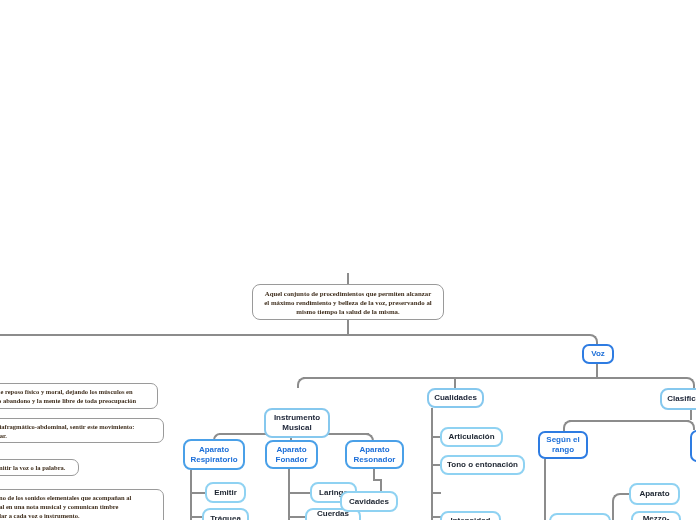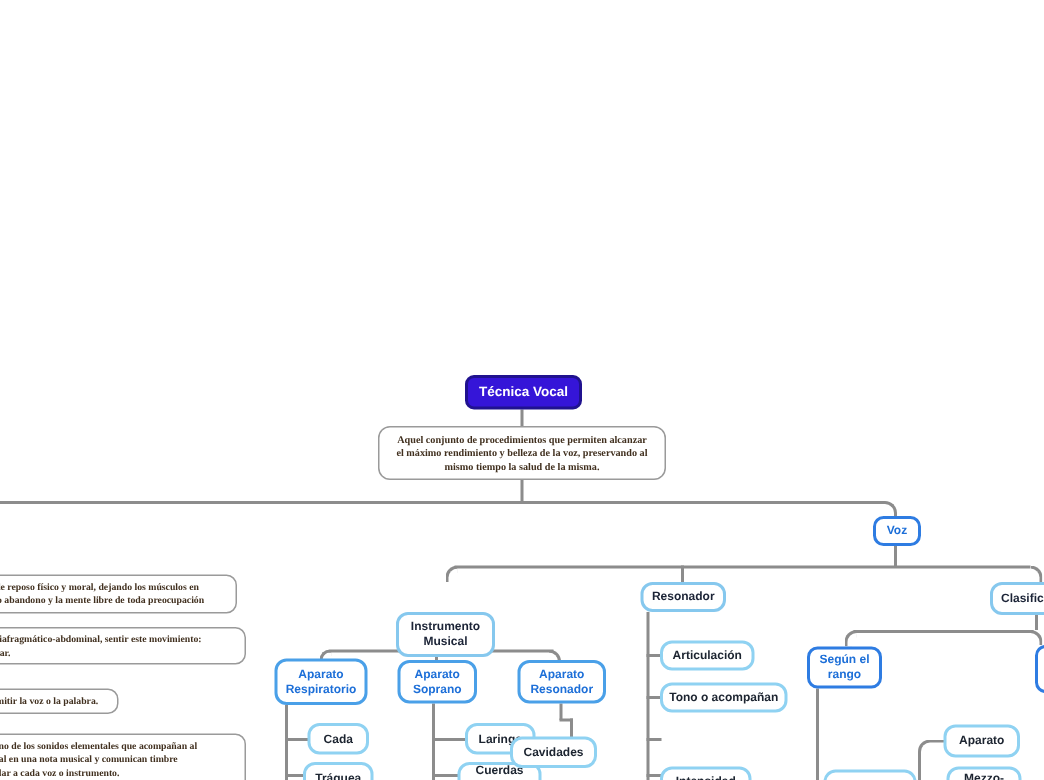--- a/index.html
+++ b/index.html
@@ -60,60 +60,57 @@
   <div class="h-line" style="left:431px;top:464px;width:10px;"></div>
   <div class="h-line" style="left:431px;top:492px;width:10px;"></div>
   <div class="h-line" style="left:431px;top:516px;width:10px;"></div>
   <div class="v-line" style="left:690px;top:410px;height:10px;"></div>
   <div class="h-line" style="left:569px;top:420px;width:120px;"></div>
   <div class="corner c-tl" style="left:563px;top:420px;width:8px;height:11px;"></div>
   <div class="corner c-tr" style="left:687px;top:420px;width:8px;height:10px;"></div>
   <div class="v-line" style="left:544px;top:459px;height:61px;"></div>
   <div class="corner c-tl" style="left:612px;top:493px;width:18px;height:27px;"></div>
 
-  <div class="node root-node" style="left:310px;top:250px;width:78px;height:23px;">
-    <span>Técnica Vocal</span>
-  </div>
 
   <div class="desc" style="left:252px;top:284px;width:192px;height:36px;">
     <div class="ln">Aquel conjunto de procedimientos que permiten alcanzar</div>
     <div class="ln">el máximo rendimiento y belleza de la voz, preservando al</div>
     <div class="ln">mismo tiempo la salud de la misma.</div>
   </div>
 
   <div class="node blue-node" style="left:582px;top:344px;width:32px;height:20px;text-align:right;">
     <span>Voz</span>
   </div>
 
   <div class="node section-node" style="left:264px;top:408px;width:66px;height:30px;">
     <span>Instrumento Musical</span>
   </div>
 
   <div class="node section-node" style="left:427px;top:388px;width:57px;height:20px;">
-    <span>Resonador</span>
+    <span>Cualidades</span>
   </div>
 
   <div class="node section-node" style="left:660px;top:388px;width:64px;height:22px;">
     <span>Clasificación</span>
   </div>
 
   <div class="node aparato-node" style="left:183px;top:439px;width:62px;height:31px;justify-content:flex-end;">
     <span>Aparato Respiratorio</span>
   </div>
 
   <div class="node aparato-node" style="left:265px;top:440px;width:53px;height:29px;">
-    <span>Aparato Soprano</span>
+    <span>Aparato Fonador</span>
   </div>
 
   <div class="node aparato-node" style="left:345px;top:440px;width:59px;height:29px;">
     <span>Aparato Resonador</span>
   </div>
 
   <div class="node leaf-node" style="left:205px;top:482px;width:41px;height:21px;">
-    <span>Cada</span>
+    <span>Emitir</span>
   </div>
 
   <div class="node leaf-node" style="left:202px;top:508px;width:47px;height:22px;">
     <span>Tráquea</span>
   </div>
 
   <div class="node leaf-node" style="left:310px;top:482px;width:47px;height:21px;">
     <span>Laringe</span>
   </div>
 
@@ -123,21 +120,21 @@
 
   <div class="node leaf-node" style="left:340px;top:491px;width:58px;height:21px;align-items:center;">
     <span>Cavidades</span>
   </div>
 
   <div class="node leaf-node" style="left:440px;top:427px;width:63px;height:20px;text-align:right;">
     <span>Articulación</span>
   </div>
 
   <div class="node leaf-node" style="left:440px;top:455px;width:85px;height:20px;">
-    <span>Tono o acompañan</span>
+    <span>Tono o entonación</span>
   </div>
 
   <div class="node leaf-node" style="left:440px;top:483px;width:48px;height:20px;margin-top:40px;">
     <span>Timbre</span>
   </div>
 
   <div class="node leaf-node" style="left:440px;top:511px;width:61px;height:20px;">
     <span>Intensidad</span>
   </div>
 

